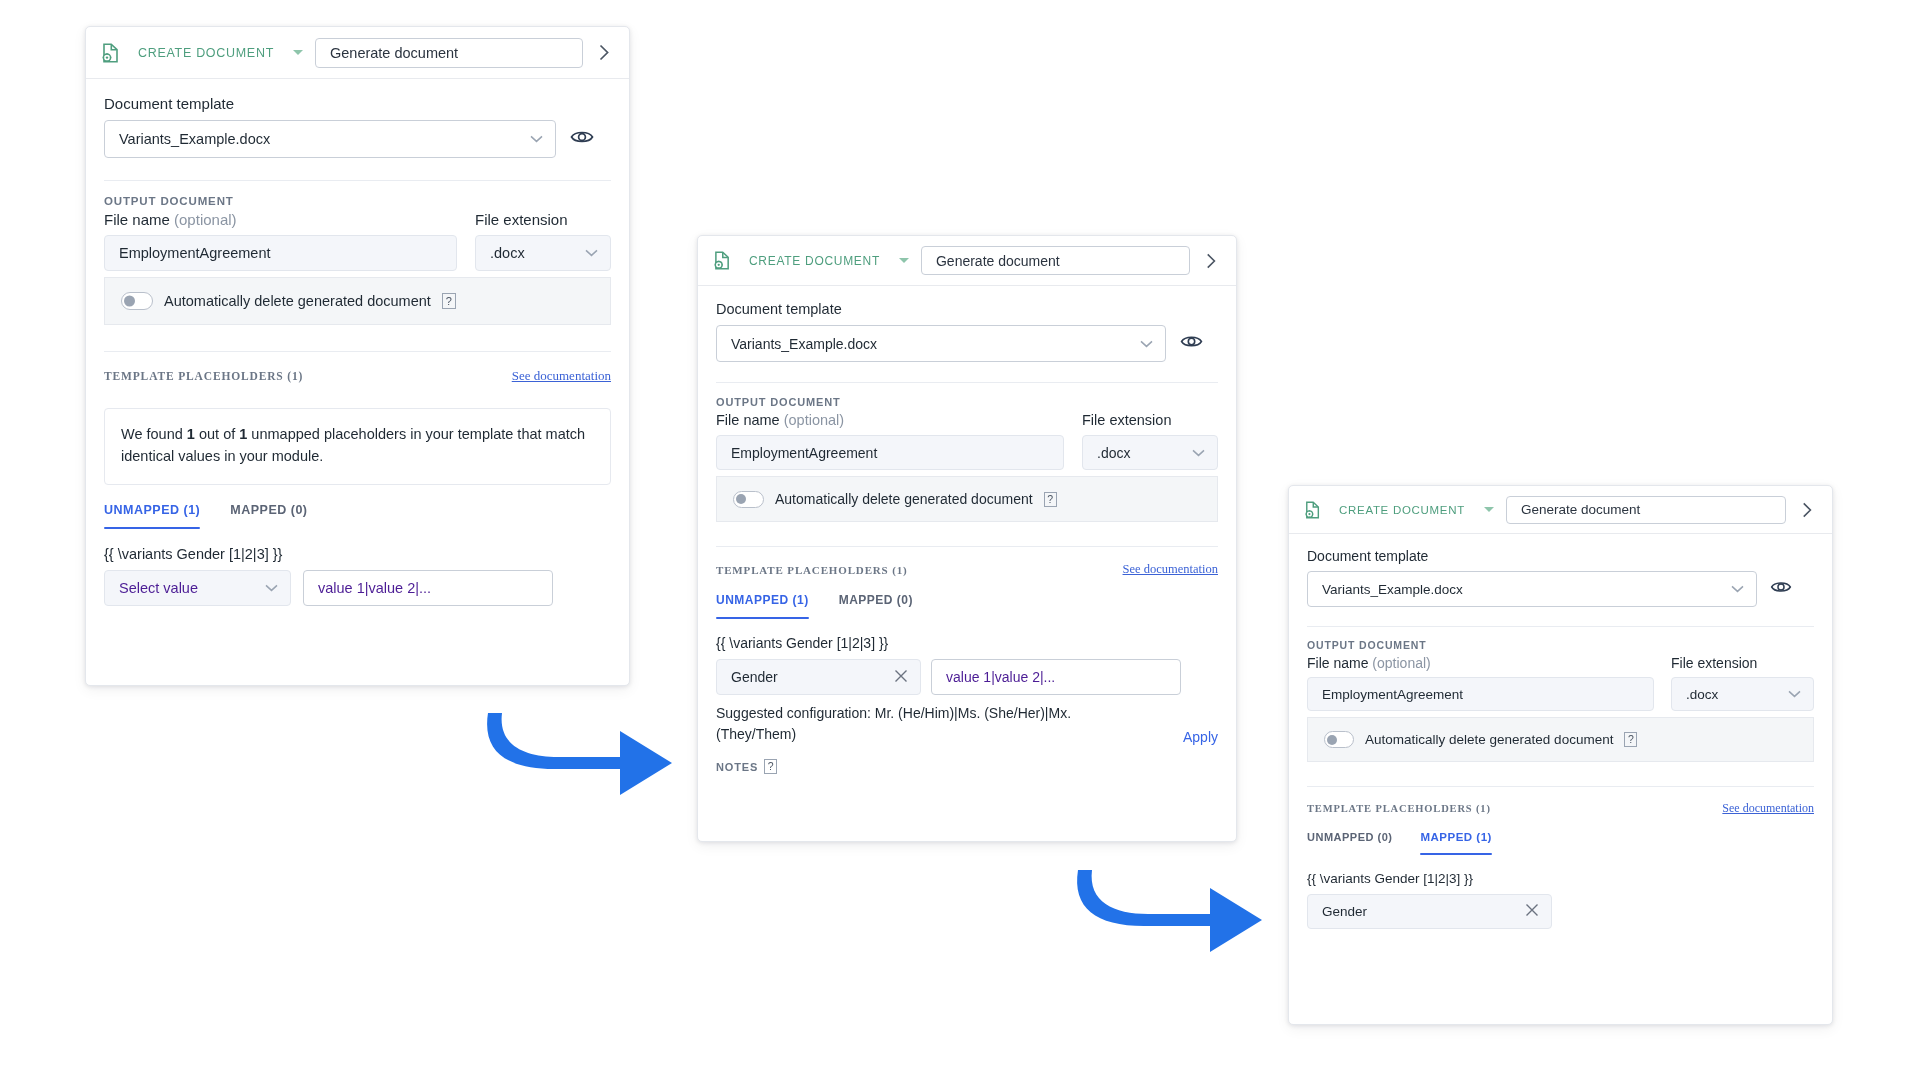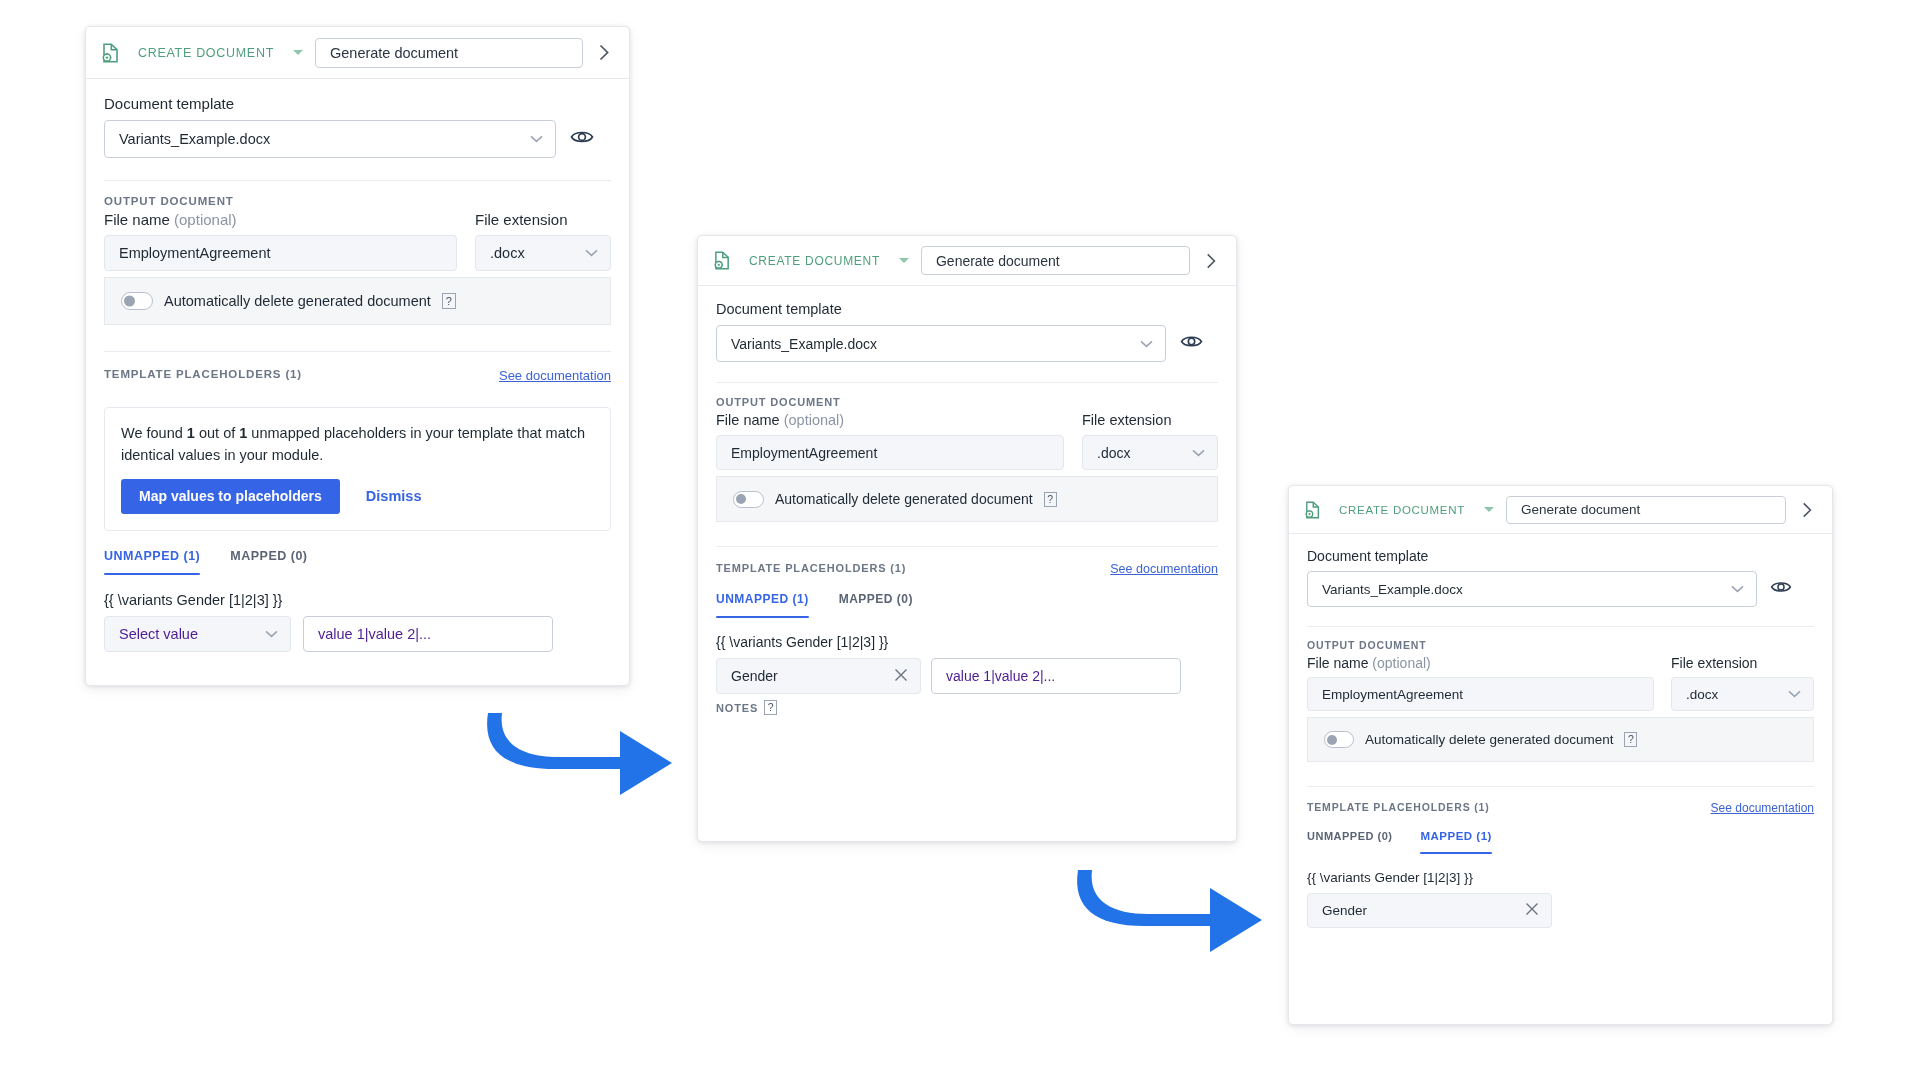--- a/index.html
+++ b/index.html
@@ -142,22 +142,23 @@
     color: #4b5563;
     display: inline-flex;
     align-items: center;
     justify-content: center;
     line-height: 1;
     box-sizing: border-box;
   }
 
   .ph-head {
     display: flex;
-    align-items: flex-start;
+    align-items: center;
     justify-content: space-between;
+    font-family: Liberation Serif, serif;
   }
   .doc-link {
     color: #3b62d6;
     text-decoration: underline;
     cursor: pointer;
     white-space: nowrap;
   }
 
   
   .notice {
@@ -305,24 +306,20 @@
     <div class="ph-head">
       <span class="section-cap" style="font-size:11.5px;">TEMPLATE PLACEHOLDERS (1)</span>
       <span class="doc-link" style="font-size:13px;">See documentation</span>
     </div>
 
     <div class="notice" style="margin-top:24px; padding:14px 16px 16px 16px;">
       <div class="notice-text" style="font-size:14.5px; line-height:1.55;">
         <span>We found </span><b>1</b><span> out of </span><b>1</b><span> unmapped placeholders in your template that</span>
         <span>match identical values in your module.</span>
       </div>
-      <div style="display:flex; align-items:center; gap:26px; margin-top:12px;">
-        <button class="btn-primary" style="height:35px; padding:0 18px; font-size:14px;">Map values to placeholders</button>
-        <span class="btn-text" style="font-size:14.5px;">Dismiss</span>
-      </div>
     </div>
 
     <div class="tabs" style="margin-top:18px;">
       <div style="margin-right:30px;">
         <div class="tab active" style="font-size:12.5px; padding-bottom:10px;">UNMAPPED (1)</div>
         <div class="tab-underline"></div>
       </div>
       <div>
         <div class="tab" style="font-size:12.5px; padding-bottom:10px;">MAPPED (0)</div>
       </div>
@@ -458,22 +455,29 @@
           <svg width="14" height="14" viewBox="0 0 14 14">
               <path d="M1.5 1.5 L12.5 12.5 M12.5 1.5 L1.5 12.5" stroke="#6b7280" stroke-width="1.4" fill="none"></path>
             </svg>
         </span>
       </div>
       <div class="text-box" style="width:250px; height:36px; padding:0 14px; font-size:14px;">
         <span class="placeholder-txt">value 1|value 2|...</span>
       </div>
     </div>
 
-
-    <div style="display:flex; align-items:center; gap:6px; margin-top:6px;">
+    <div style="display:flex; align-items:flex-end; justify-content:space-between; margin-top:8px;">
+      <div class="suggest" style="font-size:14px; line-height:1.5; max-width:420px;">
+        <span>Suggested configuration: Mr. (He/Him)|Ms. (She/Her)|Mx.</span>
+        <span>(They/Them)</span>
+      </div>
+      <span class="apply-link" style="font-size:14px;">Apply</span>
+    </div>
+
+    <div style="display:flex; align-items:center; gap:6px; margin-top:14px;">
       <span class="section-cap" style="font-size:11px;">NOTES</span>
       <span class="q-badge" style="width:13px; height:15px; font-size:10.5px;">
           <span>?</span>
         </span>
     </div>
   </div>
 </div>
 
 <div class="card" style="left:1288px; top:485px; width:545px; height:540px;">
 

